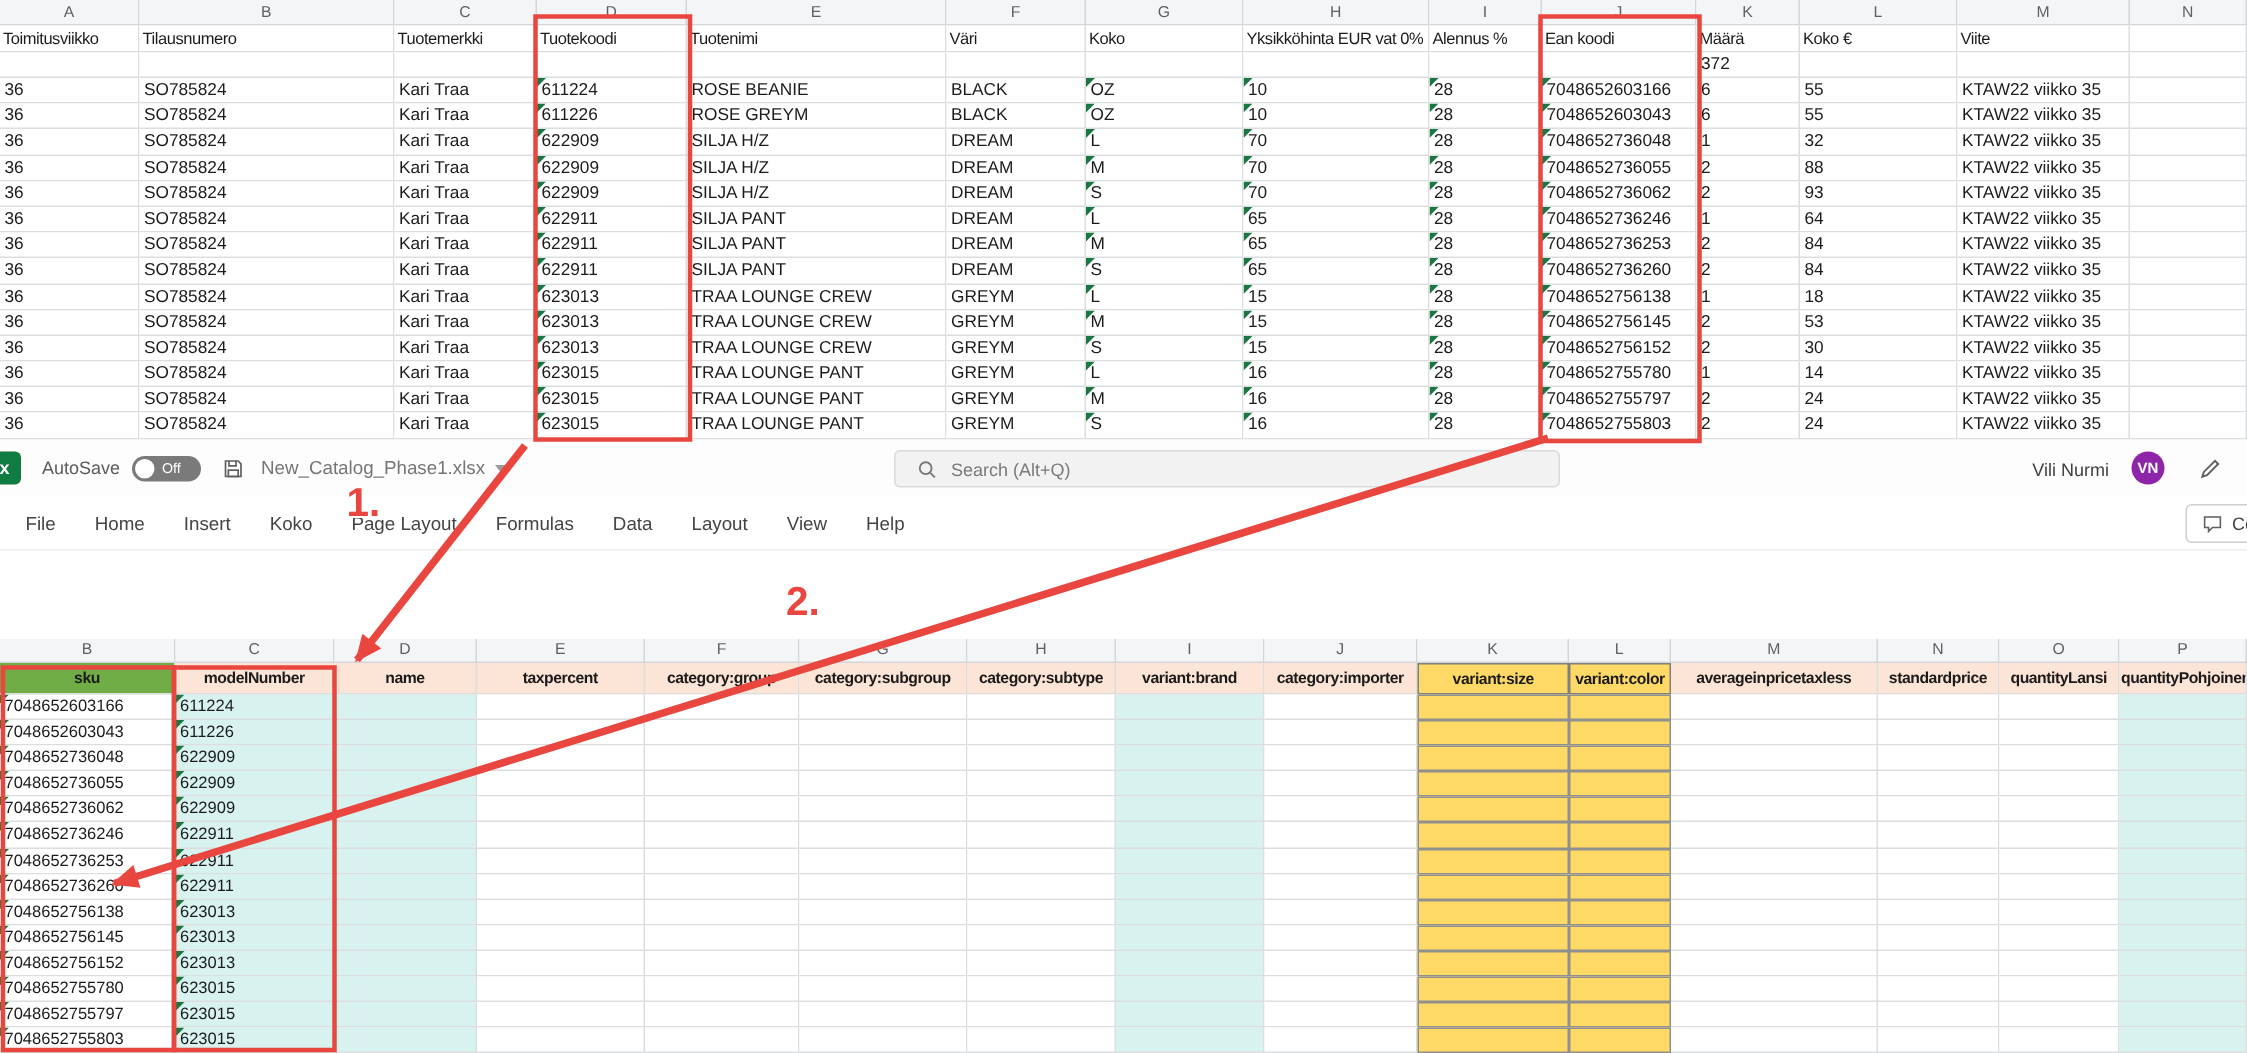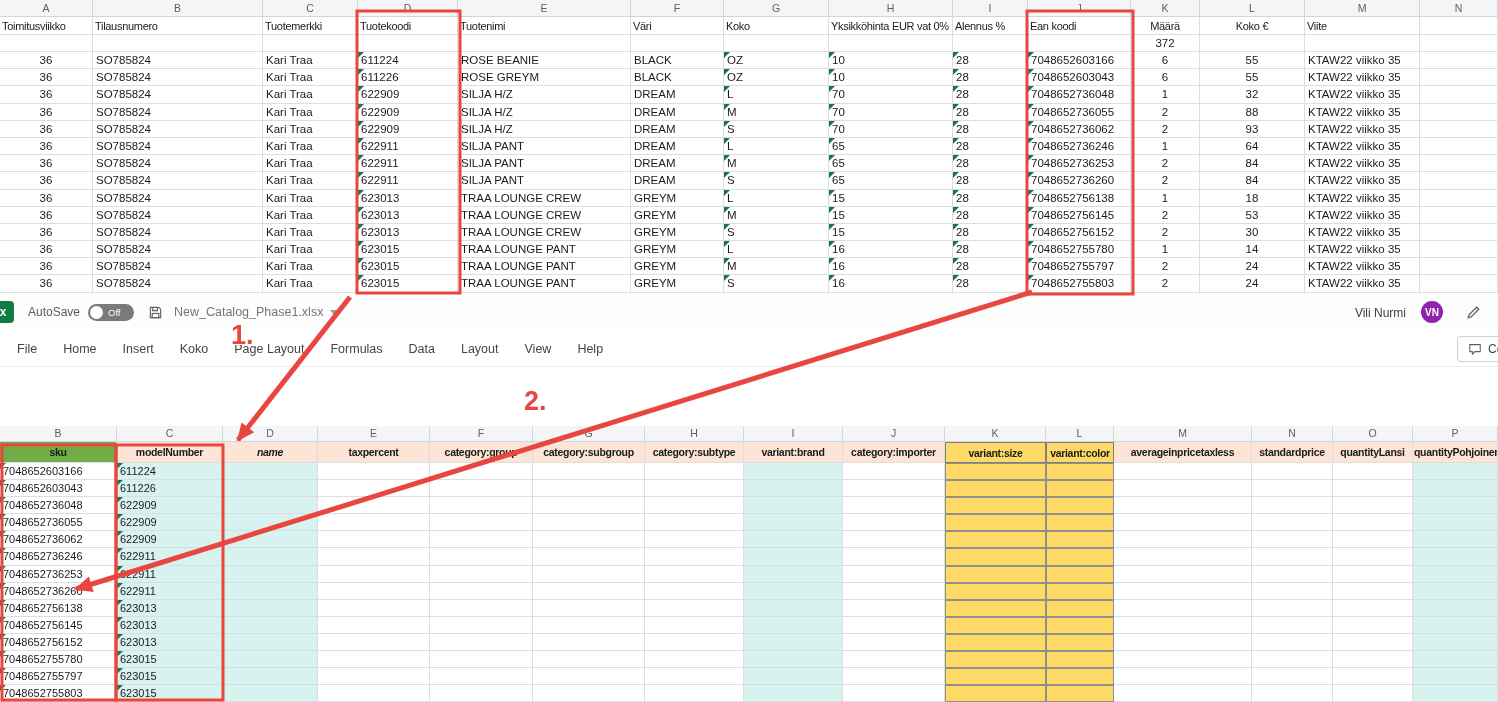--- a/index.html
+++ b/index.html
@@ -20,21 +20,21 @@
   .r-sum .cell{height:17px;line-height:17px}
   .r-tdata .cell{height:17.2px;line-height:17.2px}
   #bottom-grid .r-letters .cell{height:16px;line-height:15px}
   .r-bhead .cell{height:21px;line-height:21px;font-weight:bold;font-size:10.5px;letter-spacing:-0.3px;
         text-align:center;background:#fce4d6;padding:0 1px}
   .r-bhead .h-green{background:#70ad47}
   .r-bhead .h-gold{background:#ffd966;border:1px solid #7f7f7f}
   .r-bdata .cell{height:17.1px;line-height:17.1px;font-size:11px}
   .c-cyan{background:#d8f2f0}
   .c-gold{background:#ffd966;border:1px solid #8f8f8f}
-  .ta-c{text-align:center}
+  .ta-c{}
   .tri{position:absolute;top:0;left:0;width:0;height:0;border-top:6px solid #1b7742;border-right:6px solid transparent}
 
   
   .titlebar{position:absolute;top:293px;left:0;width:1498px;height:38px;background:#fdfdfd}
   .excel-logo{position:absolute;left:-8px;top:8px;width:22px;height:22px;background:#107c41;border-radius:4px;
         color:#fff;font-size:12px;display:flex;align-items:center;justify-content:center;font-weight:bold}
   .autosave-lbl{position:absolute;left:28px;top:12px;font-size:12px;color:#5c5c5c}
   .toggle{position:absolute;left:88px;top:11px;width:46px;height:17px;border-radius:9px;background:#7a7a7a;
         display:flex;align-items:center}
   .knob{width:13px;height:13px;border-radius:50%;background:#fff;margin-left:2px}
@@ -365,20 +365,27 @@
     </div>
     <svg class="save-ic" width="15" height="15" viewBox="0 0 16 16">
       <path d="M2.5 2.5h9l2 2v9h-11z" fill="none" stroke="#5f5f5f" stroke-width="1.2"></path>
       <path d="M5 2.5v3.5h5V2.5" fill="none" stroke="#5f5f5f" stroke-width="1.2"></path>
       <rect x="4.5" y="9" width="7" height="4.5" fill="none" stroke="#5f5f5f" stroke-width="1.2"></rect>
     </svg>
     <div class="fname-wrap">
       <span>New_Catalog_Phase1.xlsx</span>
       <span class="chev"></span>
     </div>
+    <div class="searchbox">
+      <svg width="14" height="14" viewBox="0 0 16 16">
+        <circle cx="7" cy="7" r="4.5" fill="none" stroke="#767676" stroke-width="1.4"></circle>
+        <line x1="10.5" y1="10.5" x2="14" y2="14" stroke="#767676" stroke-width="1.4"></line>
+      </svg>
+      <span class="sph">Search (Alt+Q)</span>
+    </div>
     <span class="uname">Vili Nurmi</span>
     <div class="avatar">VN</div>
     <svg class="pen" width="17" height="17" viewBox="0 0 16 16">
       <path d="M3 13l1-3 7-7 2 2-7 7-3 1z" fill="none" stroke="#5f5f5f" stroke-width="1.2"></path>
     </svg>
   </div>
 
   <div class="ribbon">
     <div id="ribbon-tabs" style="display:flex">
         <span class="rtab">File</span>
@@ -415,21 +422,21 @@
         <div class="cell" style="width: 101px;"><span>K</span></div>
         <div class="cell" style="width: 68px;"><span>L</span></div>
         <div class="cell" style="width: 138px;"><span>M</span></div>
         <div class="cell" style="width: 81px;"><span>N</span></div>
         <div class="cell" style="width: 80px;"><span>O</span></div>
         <div class="cell" style="width: 85px;"><span>P</span></div>
       </div>
       <div class="row r-bhead">
         <div class="cell h-green" style="width: 117px;"><span>sku</span></div>
         <div class="cell h-peach" style="width: 106px;"><span>modelNumber</span></div>
-        <div class="cell h-peach" style="width: 95px; font-style: italic;"><span>name</span></div>
+        <div class="cell h-peach" style="width: 95px;"><span>name</span></div>
         <div class="cell h-peach" style="width: 112px;"><span>taxpercent</span></div>
         <div class="cell h-peach" style="width: 103px;"><span>category:group</span></div>
         <div class="cell h-peach" style="width: 112px;"><span>category:subgroup</span></div>
         <div class="cell h-peach" style="width: 99px;"><span>category:subtype</span></div>
         <div class="cell h-peach" style="width: 99px;"><span>variant:brand</span></div>
         <div class="cell h-peach" style="width: 102px;"><span>category:importer</span></div>
         <div class="cell h-gold" style="width: 101px;"><span>variant:size</span></div>
         <div class="cell h-gold" style="width: 68px;"><span>variant:color</span></div>
         <div class="cell h-peach" style="width: 138px;"><span>averageinpricetaxless</span></div>
         <div class="cell h-peach" style="width: 81px;"><span>standardprice</span></div>

